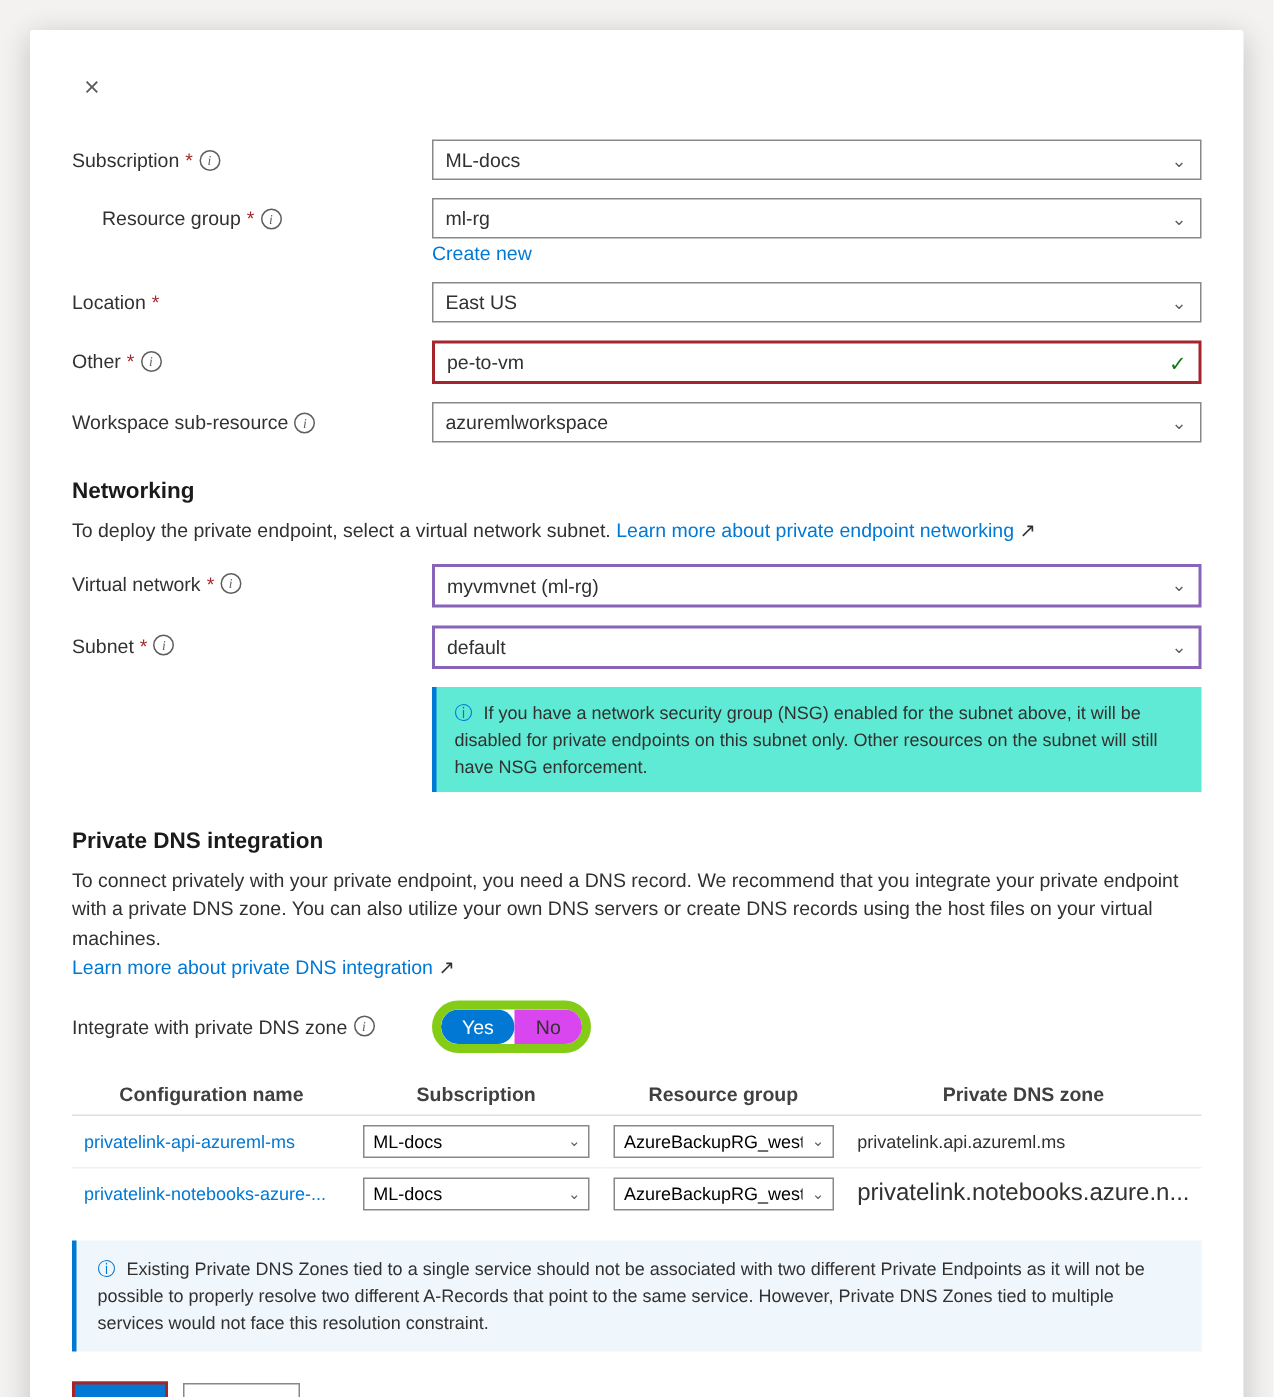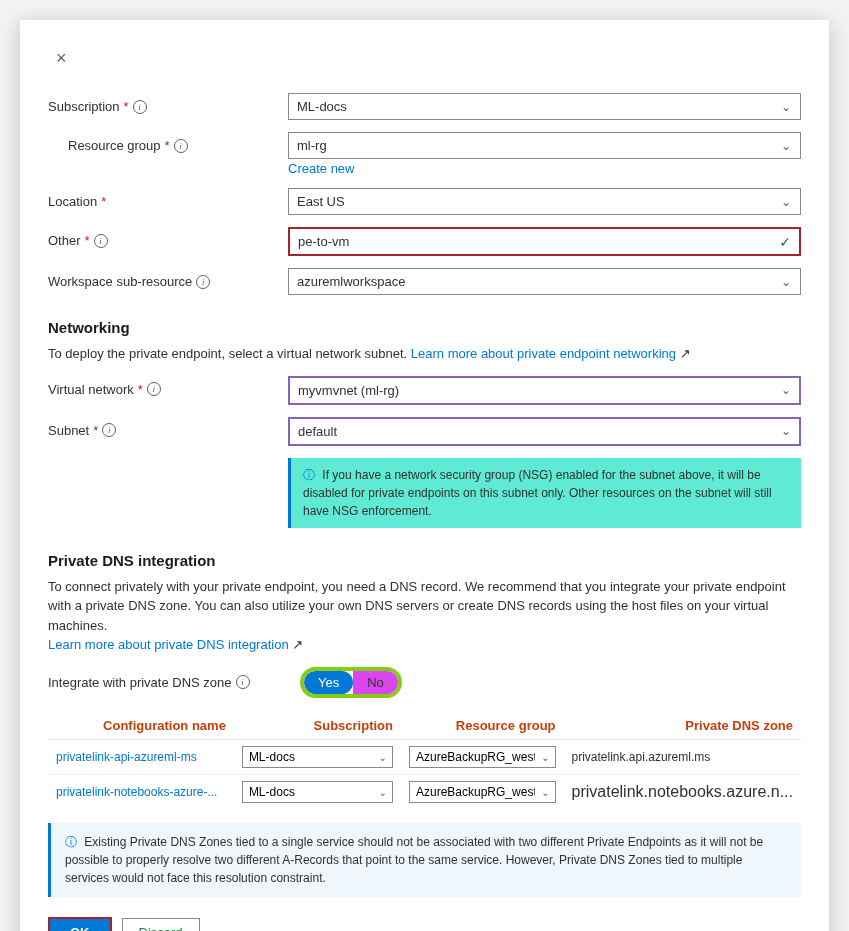--- a/index.html
+++ b/index.html
@@ -162,35 +162,34 @@
     .info-box .info-circle {
       color: #0078d4;
       margin-right: 4px;
     }
 
     
     .toggle-row {
       display: flex;
       align-items: center;
       margin-bottom: 14px;
-      gap: 12px;
     }
     .toggle-label {
       width: 240px;
       min-width: 240px;
       font-size: 13px;
       color: #323130;
       display: flex;
       align-items: center;
       gap: 4px;
     }
     .toggle-switch-group {
       display: flex;
       align-items: flex-start;
-      border: 4px solid #84cc16;
+      border: 6px solid #84cc16;
       border-radius: 20px;
       overflow: hidden;
     }
     .toggle-option {
       padding: 4px 14px;
       font-size: 13px;
       cursor: pointer;
       border: none;
       background: #d946ef;
       color: #323130;
@@ -203,23 +202,23 @@
 
     
     .dns-table {
       width: 100%;
       border-collapse: collapse;
       font-size: 13px;
       margin-bottom: 14px;
     }
     .dns-table th {
       font-weight: 600;
-      color: #c2410c;
+      color: #404040;
       padding: 6px 8px;
-      text-align: right;
+      text-align: center;
       border-bottom: 1px solid #e1dfdd;
     }
     .dns-table td {
       padding: 6px 8px;
       color: #323130;
       vertical-align: middle;
     }
     .dns-table tr:not(:last-child) td {
       border-bottom: 1px solid #f3f2f1;
     }

